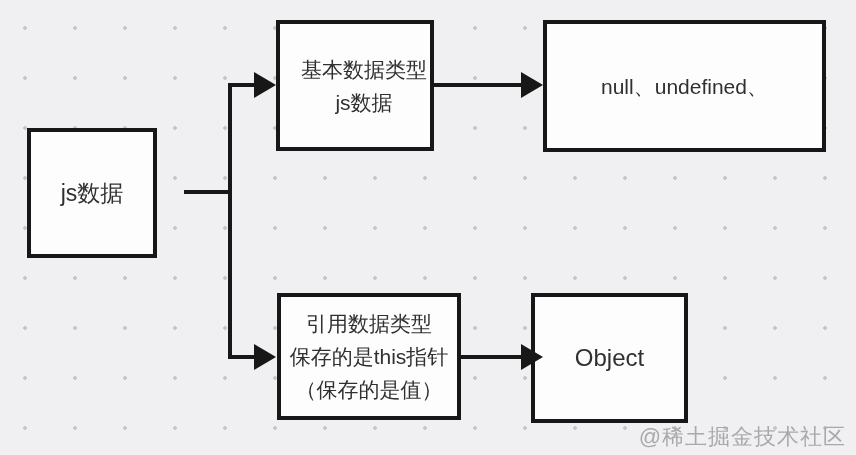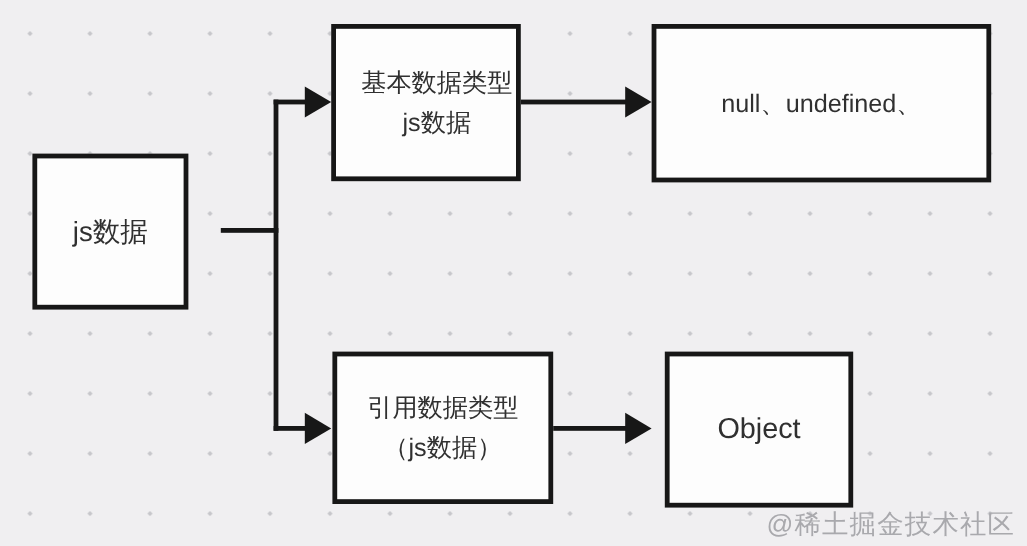--- a/index.html
+++ b/index.html
@@ -27,21 +27,21 @@
     justify-content: center;
     text-align: center;
     color: #303030;
   }
   .node .line { display: block; }
 
   .node-js        { left: 27px;  top: 128px; width: 130px; height: 130px; font-size: 23px; }
   .node-primitive { left: 276px; top: 20px;  width: 158px; height: 131px; font-size: 21px; line-height: 33px; padding-left: 18px; }
   .node-primvals  { left: 543px; top: 20px;  width: 283px; height: 132px; font-size: 21px; line-height: 33px; }
   .node-reference { left: 277px; top: 293px; width: 184px; height: 127px; font-size: 21px; line-height: 33px; }
-  .node-object    { left: 554px; top: 293px; width: 157px; height: 130px; font-size: 24px; }
+  .node-object    { left: 531px; top: 293px; width: 157px; height: 130px; font-size: 24px; }
 
   .conn {
     position: absolute;
     background: #171717;
   }
   .conn-h { height: 4px; }
   .conn-v { width: 4px; }
   .arrowhead {
     position: absolute;
     width: 0; height: 0;
@@ -72,21 +72,22 @@
     <span class="line">基本数据类型</span>
     <span class="line">js数据</span>
   </div>
 
   <div class="node node-primvals">
     <span class="line">null、undefined、</span>
   </div>
 
   <div class="node node-reference">
     <span class="line">引用数据类型</span>
-    <span class="line">（js数据）</span>
+    <span class="line">保存的是this指针</span>
+    <span class="line">（保存的是值）</span>
   </div>
 
   <div class="node node-object">
     <span class="line">Object</span>
   </div>
 
   <div class="conn conn-h" style="left:184px; top:190px; width:48px;"></div>
 
   <div class="conn conn-v" style="left:228px; top:83px; height:276px;"></div>
 

